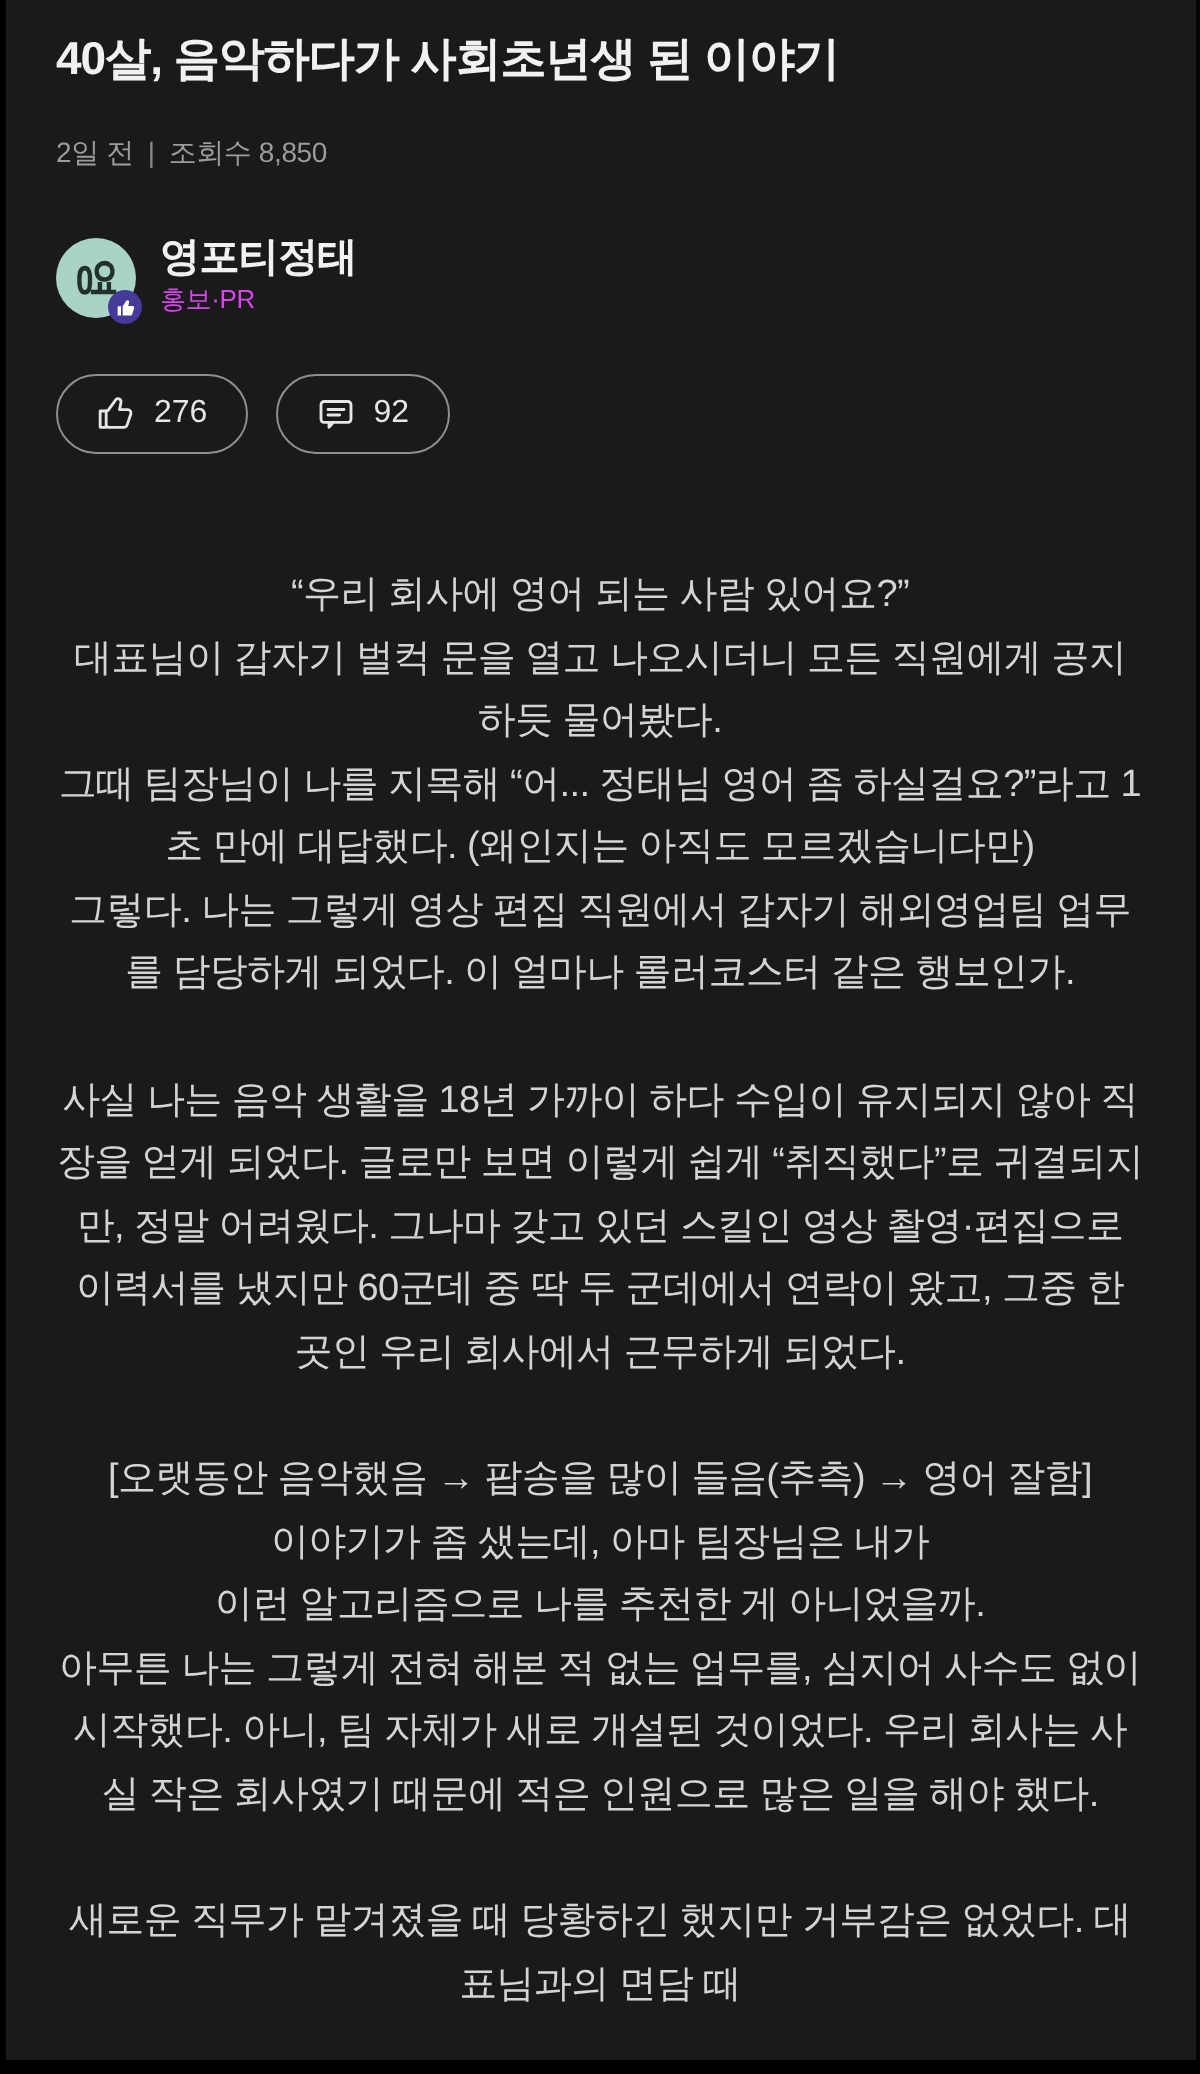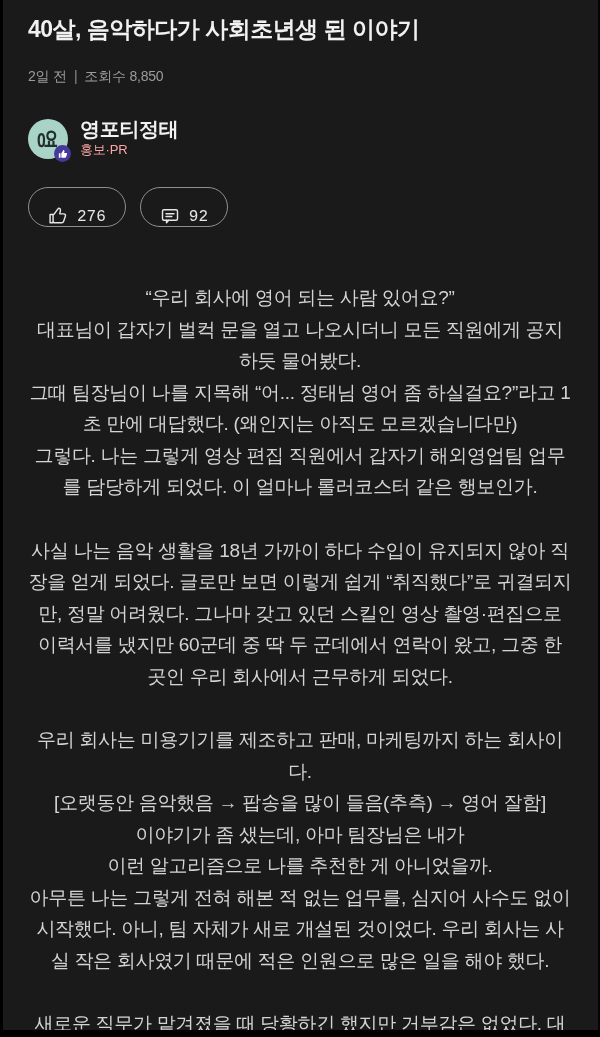--- a/index.html
+++ b/index.html
@@ -75,41 +75,41 @@
   .author-text { margin-left: 12px; }
   .author-name {
     font-size: 20px;
     font-weight: 700;
     color: #f1f1f1;
     letter-spacing: -0.3px;
     line-height: 20px;
   }
   .author-role {
     font-size: 13px;
-    color: #fca5a5;
+    color: #d946ef;
     letter-spacing: -0.2px;
     margin-top: 2px;
   }
 
   .actions {
     margin-top: 28px;
     display: flex;
     gap: 14px;
   }
   .pill-btn {
     display: flex;
-    align-items: flex-end;
+    align-items: center;
     gap: 9px;
     height: 40px;
     padding: 0 19px;
     background: transparent;
     border: 1.5px solid #8f8f8f;
     border-radius: 20px;
     color: #e6e6e6;
-    font-family: Liberation Mono, monospace;
+    font-family: Liberation Sans, sans-serif;
     font-size: 16px;
     cursor: pointer;
   }
   .pill-btn svg { width: 20px; height: 20px; display: block; }
 
   .post-body {
     margin-top: 55px;
     font-size: 19px;
     line-height: 31.5px;
     color: #d4d4d4;
@@ -178,21 +178,20 @@
     <div class="para">
       <div>“우리 회사에 영어 되는 사람 있어요?”</div>
       <div>대표님이 갑자기 벌컥 문을 열고 나오시더니 모든 직원에게 공지하듯 물어봤다.</div>
       <div>그때 팀장님이 나를 지목해 “어... 정태님 영어 좀 하실걸요?”라고 1초 만에 대답했다. (왜인지는 아직도 모르겠습니다만)</div>
       <div>그렇다. 나는 그렇게 영상 편집 직원에서 갑자기 해외영업팀 업무를 담당하게 되었다. 이 얼마나 롤러코스터 같은 행보인가.</div>
     </div>
     <div class="para">
       <div>사실 나는 음악 생활을 18년 가까이 하다 수입이 유지되지 않아 직장을 얻게 되었다. 글로만 보면 이렇게 쉽게 “취직했다”로 귀결되지만, 정말 어려웠다. 그나마 갖고 있던 스킬인 영상 촬영·편집으로 이력서를 냈지만 60군데 중 딱 두 군데에서 연락이 왔고, 그중 한 곳인 우리 회사에서 근무하게 되었다.</div>
     </div>
     <div class="para">
-      <div>우리 회사는 미용기기를 제조하고 판매, 마케팅까지 하는 회사이다.</div>
       <div>[오랫동안 음악했음 → 팝송을 많이 들음(추측) → 영어 잘함]</div>
       <div>이야기가 좀 샜는데, 아마 팀장님은 내가</div>
       <div>이런 알고리즘으로 나를 추천한 게 아니었을까.</div>
       <div>아무튼 나는 그렇게 전혀 해본 적 없는 업무를, 심지어 사수도 없이 시작했다. 아니, 팀 자체가 새로 개설된 것이었다. 우리 회사는 사실 작은 회사였기 때문에 적은 인원으로 많은 일을 해야 했다.</div>
     </div>
     <div class="para">
       <div>새로운 직무가 맡겨졌을 때 당황하긴 했지만 거부감은 없었다. 대표님과의 면담 때</div>
     </div>
   </div>
 

